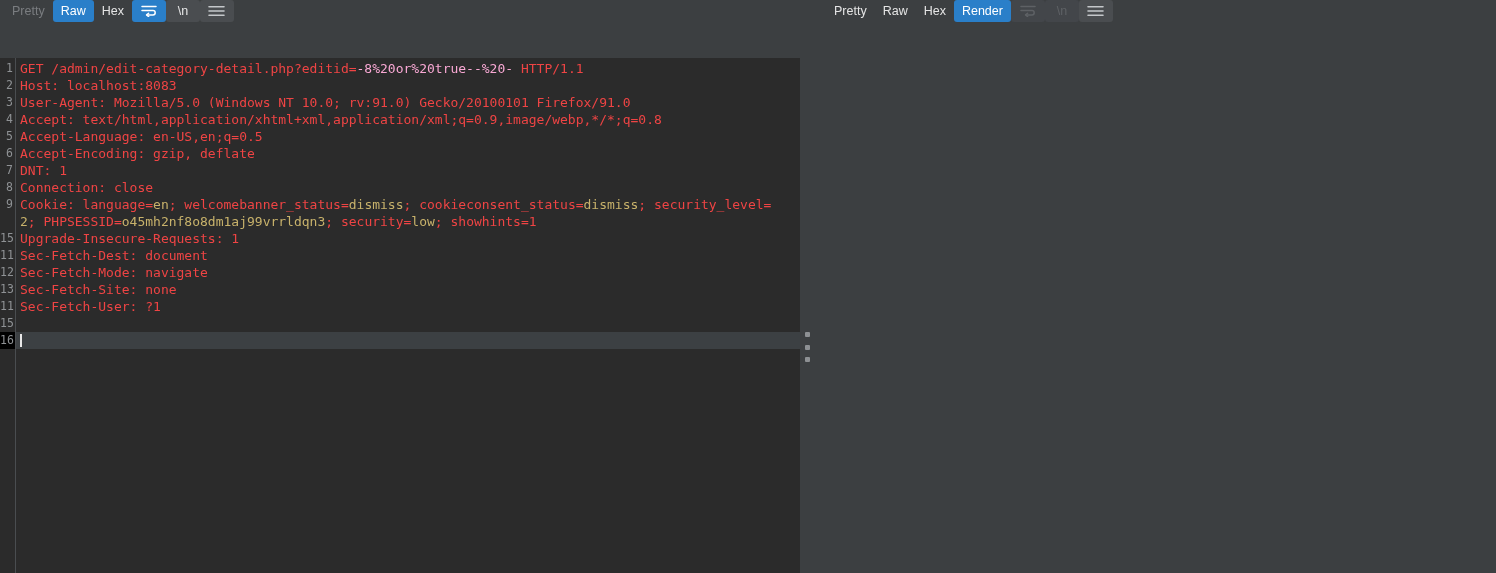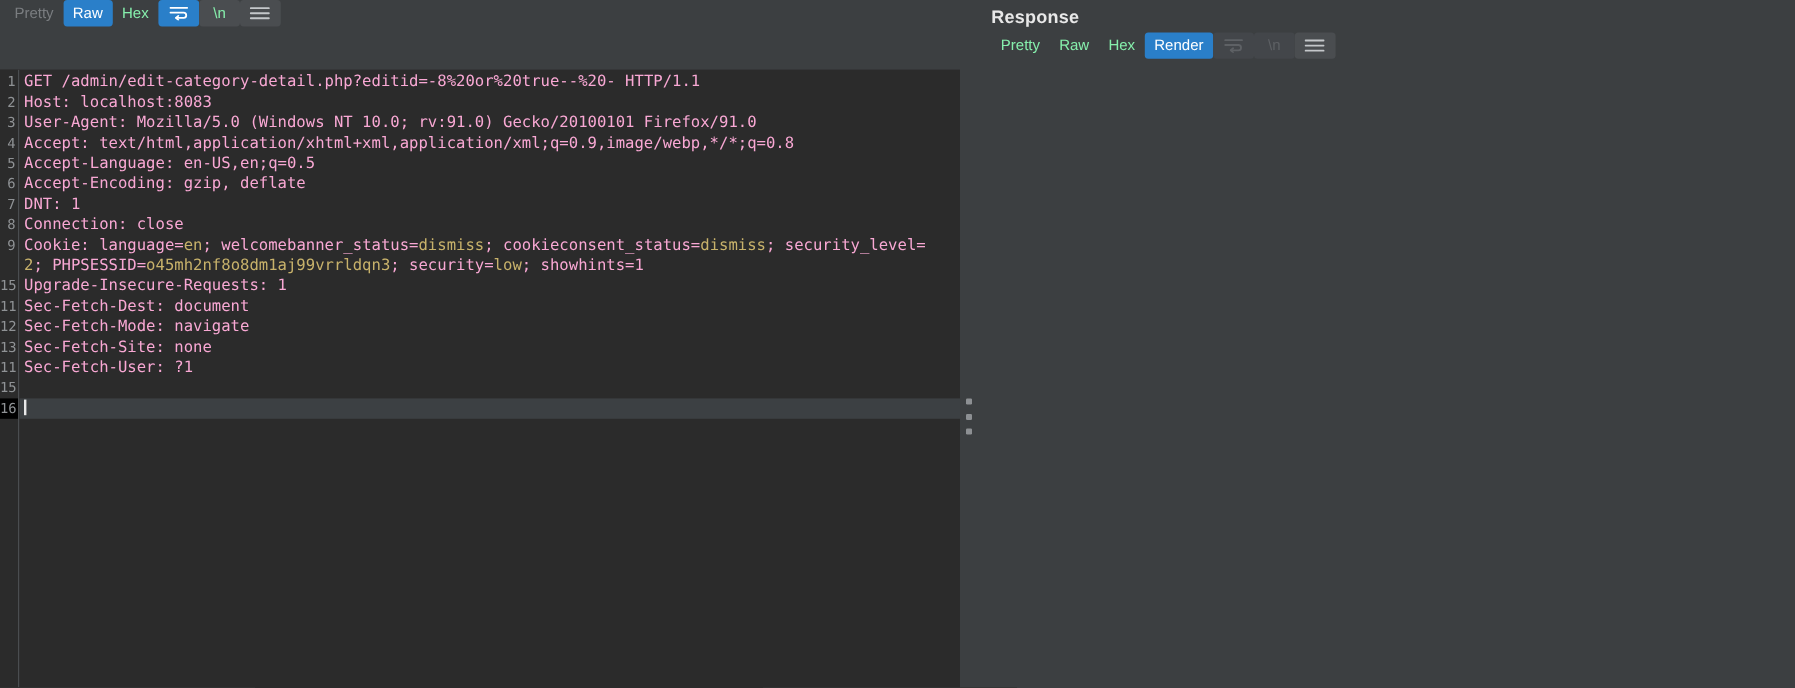--- a/index.html
+++ b/index.html
@@ -23,21 +23,21 @@
   }
   .panel-response .panel-title { padding-left: 16px; }
 
   
   .toolbar { display: flex; align-items: flex-start; gap: 0; padding: 0 0 0 4px; height: 26px; }
   .panel-response .toolbar { padding-left: 16px; }
   .tbtn {
     height: 22px; min-width: 30px;
     display: inline-flex; align-items: center; justify-content: center;
     padding: 0 8px;
-    font-size: 12.5px; color: #86efac;
+    font-size: 12.5px; color: #e5e5e5;
     background: transparent; border: none; border-radius: 3px;
     cursor: pointer; white-space: nowrap;
   }
   .tbtn.muted { color: #7a7d80; }
   .tbtn.active { background: #2a7fc9; color: #ffffff; }
   .tbtn.box { background: #4a4d50; }
   .tbtn.box.active { background: #2a7fc9; }
   .tbtn.box.disabled { background: #43464a; color: #5e6165; cursor: default; }
   .tbtn.iconbtn { min-width: 34px; padding: 0 6px; }
   .ico { display: block; }
@@ -57,21 +57,21 @@
   .gutter div.hl { background: #000000; }
   .code {
     flex: 1 1 auto; padding-top: 2px;
     font-family: "DejaVu Sans Mono", monospace; font-size: 13px;
     color: #bfc2c4; white-space: pre; overflow: hidden;
   }
   .code .ln { height: 17px; line-height: 17px; padding-left: 4px; }
   .code .ln.hl { background: #3c4043; }
   .tok-val   { color: #f9a8d4; }
   .tok-cval  { color: #c8b26b; }
-  .tok-plain { color: #f9a8d4; }
+  .tok-plain { color: #ef4444; }
   .caret {
     display: inline-block; width: 2px; height: 13px;
     background: #e8e8e8; vertical-align: -2px;
   }
 
   
   .drag-handle {
     position: absolute; left: 803px; top: 330px; width: 9px; height: 34px;
     display: flex; flex-direction: column; justify-content: space-between;
     align-items: center; padding: 2px 0;
@@ -127,21 +127,20 @@
     </div>
 
     <div class="drag-handle">
       <span></span>
       <span></span>
       <span></span>
     </div>
   </div>
 
   <div class="panel panel-response">
-    <div class="panel-title">Response</div>
 
     <div class="toolbar">
       <button class="tbtn">Pretty</button>
       <button class="tbtn">Raw</button>
       <button class="tbtn">Hex</button>
       <button class="tbtn active">Render</button>
       <button class="tbtn box disabled iconbtn">
         <svg class="ico" width="16" height="12" viewBox="0 0 16 12">
           <path d="M1 1.5h14M1 5.5h11a2.2 2.2 0 0 1 0 4.4H6" stroke="#5e6165" stroke-width="1.5" fill="none" stroke-linecap="round"></path>
           <path d="M7.6 8.2 5.6 9.9l2 1.7" stroke="#5e6165" stroke-width="1.5" fill="none" stroke-linecap="round" stroke-linejoin="round"></path>

